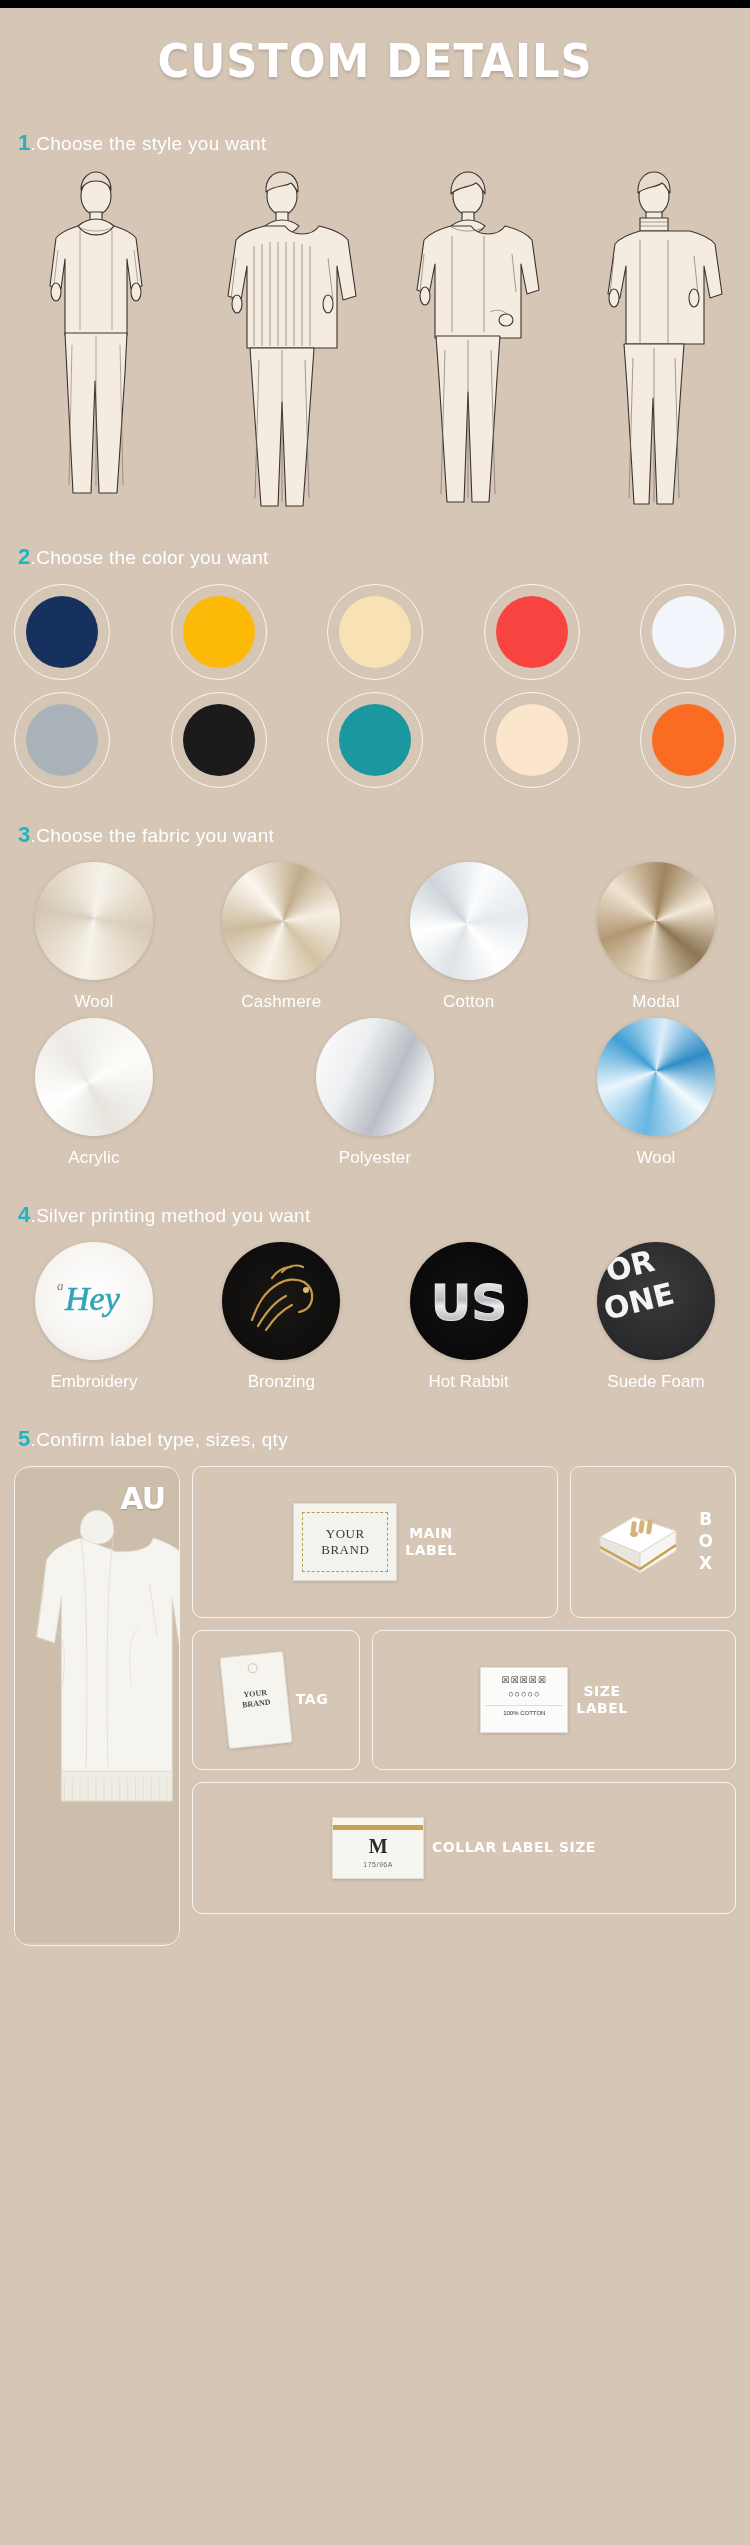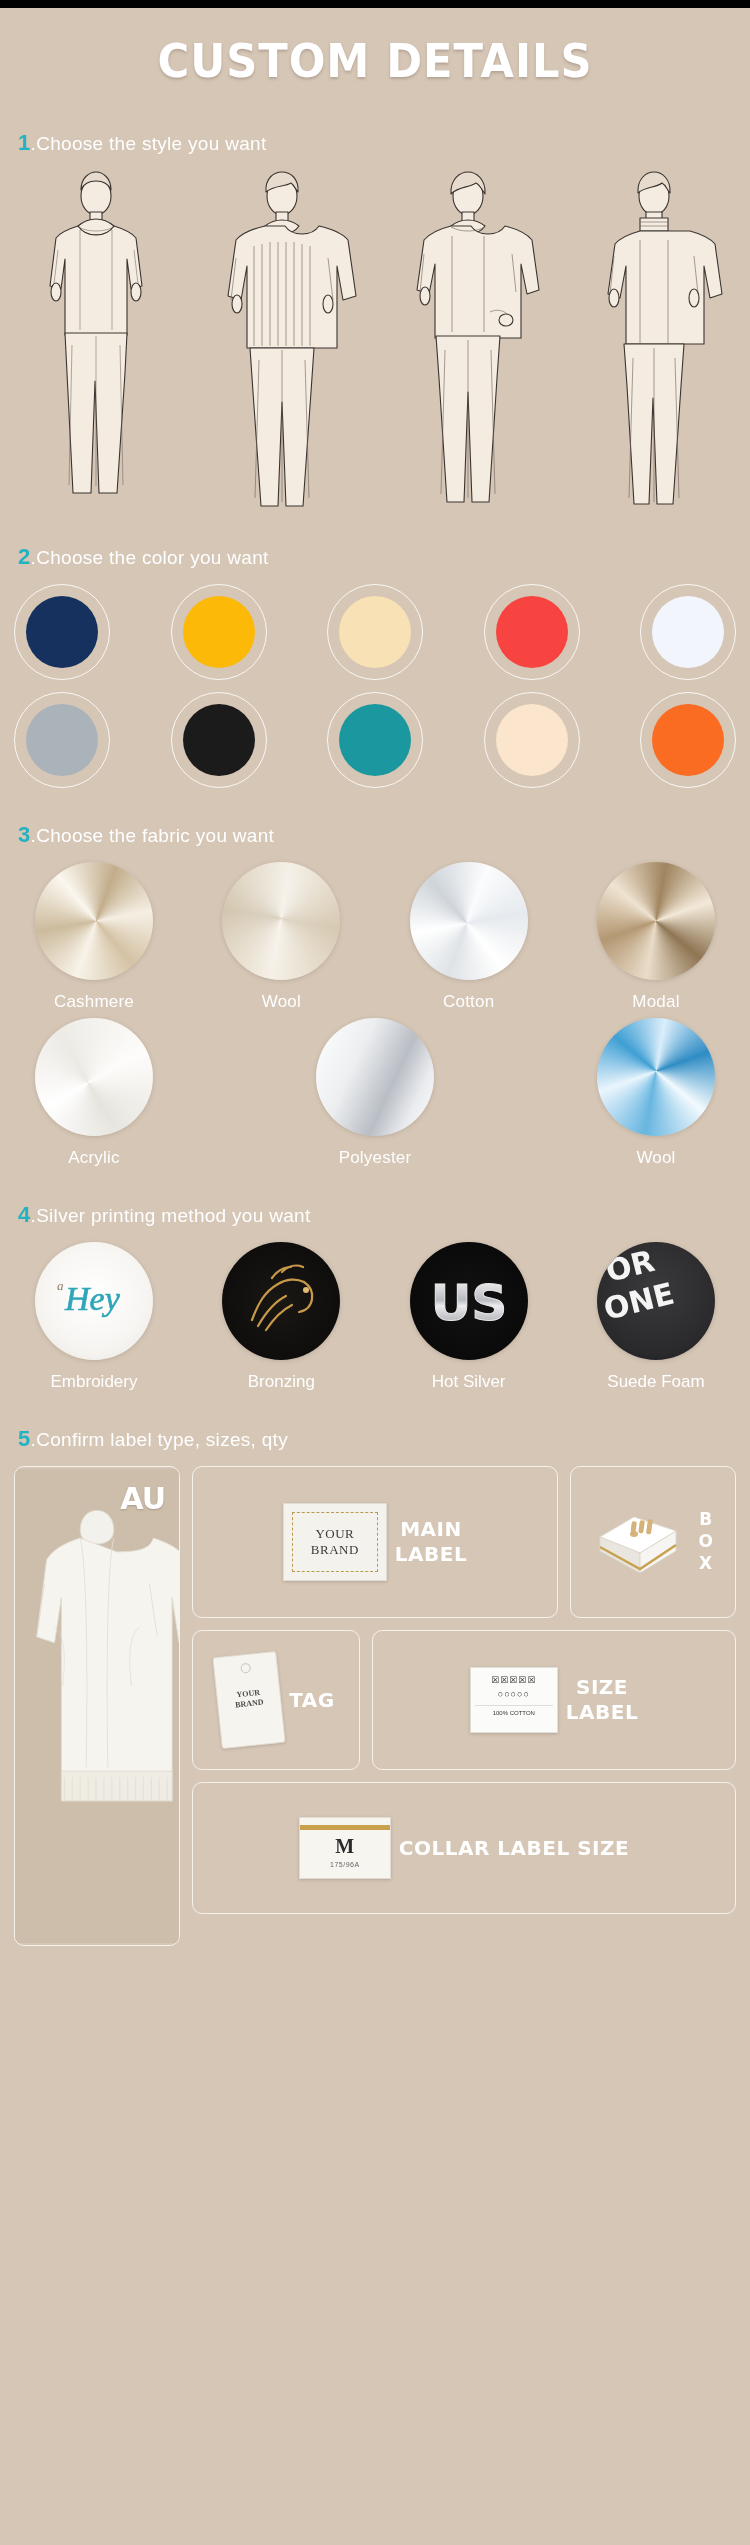--- a/index.html
+++ b/index.html
@@ -118,21 +118,21 @@
   
   .labels-area {
     display: flex;
     padding: 0 14px;
     gap: 12px;
   }
   .mannequin-card {
     width: 166px;
     height: 480px;
     border: 1.5px solid rgba(255,255,255,.75);
-    border-radius: 10px;
+    border-radius: 16px;
     position: relative;
     overflow: hidden;
     flex: none;
   }
   .au-text {
     position: absolute;
     top: 14px; right: 14px;
     color: #fff;
     font-family: "DejaVu Sans", sans-serif;
     font-weight: bold;
@@ -155,21 +155,21 @@
     align-items: center;
     justify-content: center;
     gap: 8px;
     padding: 10px;
     position: relative;
   }
   .lcard-text {
     color: #fff;
     font-family: "DejaVu Sans", sans-serif;
     font-weight: bold;
-    font-size: 20px;
+    font-size: 14px;
     line-height: 1.25;
     letter-spacing: .5px;
     text-align: center;
   }
   .lcard-text.vert {
     writing-mode: vertical-rl;
     text-orientation: upright;
     letter-spacing: 2px;
     font-size: 17px;
   }
@@ -406,29 +406,29 @@
       </div>
   </div>
 
   <div class="sec-head">
     <span class="num">3</span><span>.Choose the fabric you want</span>
   </div>
 
   <div class="fabric-row">
     <div class="fabric-cell">
       <div class="fabric-circle" style="background:
-          conic-gradient(from 200deg at 52% 50%, #f8f3e9, #cdbb9d, #fbf7ef, #c2ad8b, #f5efe4, #d4c2a4, #f8f3e9);"></div>
-      <div class="fabric-label">Cashmere</div>
-    </div>
-    <div class="fabric-cell">
-      <div class="fabric-circle" style="background:
           radial-gradient(circle at 42% 40%, #fffdf8 0%, #efe7da 26%, #d4c7b2 58%, #b8a88f 100%),
           conic-gradient(from 10deg at 50% 48%, #efe9df, #c6b9a5, #f2ece2, #bcae98, #efe9df);
           background-blend-mode: soft-light;"></div>
       <div class="fabric-label">Wool</div>
+    </div>
+    <div class="fabric-cell">
+      <div class="fabric-circle" style="background:
+          conic-gradient(from 200deg at 52% 50%, #f8f3e9, #cdbb9d, #fbf7ef, #c2ad8b, #f5efe4, #d4c2a4, #f8f3e9);"></div>
+      <div class="fabric-label">Cashmere</div>
     </div>
     <div class="fabric-cell">
       <div class="fabric-circle" style="background:
           conic-gradient(from 140deg at 48% 52%, #ffffff, #dfe3e7, #ffffff, #ced4da, #fbfcfd, #e6eaee, #ffffff);"></div>
       <div class="fabric-label">Cotton</div>
     </div>
     <div class="fabric-cell">
       <div class="fabric-circle" style="background:
           conic-gradient(from 310deg at 50% 50%, #efe3d1, #a0855f, #f3e9d9, #8e7553, #e9dcc9, #b49873, #efe3d1);"></div>
       <div class="fabric-label">Modal</div>
@@ -494,21 +494,21 @@
             <linearGradient id="sil" x1="0" y1="0" x2="0" y2="1">
               <stop offset="0" stop-color="#ffffff"></stop>
                 <stop offset=".45" stop-color="#b9bcc0"></stop>
               <stop offset=".55" stop-color="#ededf0"></stop>
                 <stop offset="1" stop-color="#8d9094"></stop>
             </linearGradient>
           </defs>
           <text x="59" y="78" text-anchor="middle" font-family="DejaVu Sans, sans-serif" font-weight="bold" font-size="50" fill="url(#sil)" stroke="#e8e8ea" stroke-width="1">US</text>
         </svg>
       </div>
-      <div class="print-label">Hot Silver</div>
+      <div class="print-label">Hot Rabbit</div>
     </div>
 
     <div class="print-cell">
       <div class="print-circle" style="background:radial-gradient(circle at 50% 40%, #3a3a3d 0%, #2a2a2c 70%, #161618 100%);">
         <svg viewBox="0 0 118 118" style="width:100%;height:100%">
           <g font-family="DejaVu Sans, sans-serif" font-weight="bold" fill="#f4f4f4">
             <text x="12" y="40" font-size="30" transform="rotate(-14 12 40)">OR</text>
             <text x="10" y="78" font-size="30" transform="rotate(-14 10 78)">ONE</text>
           </g>
         </svg>

